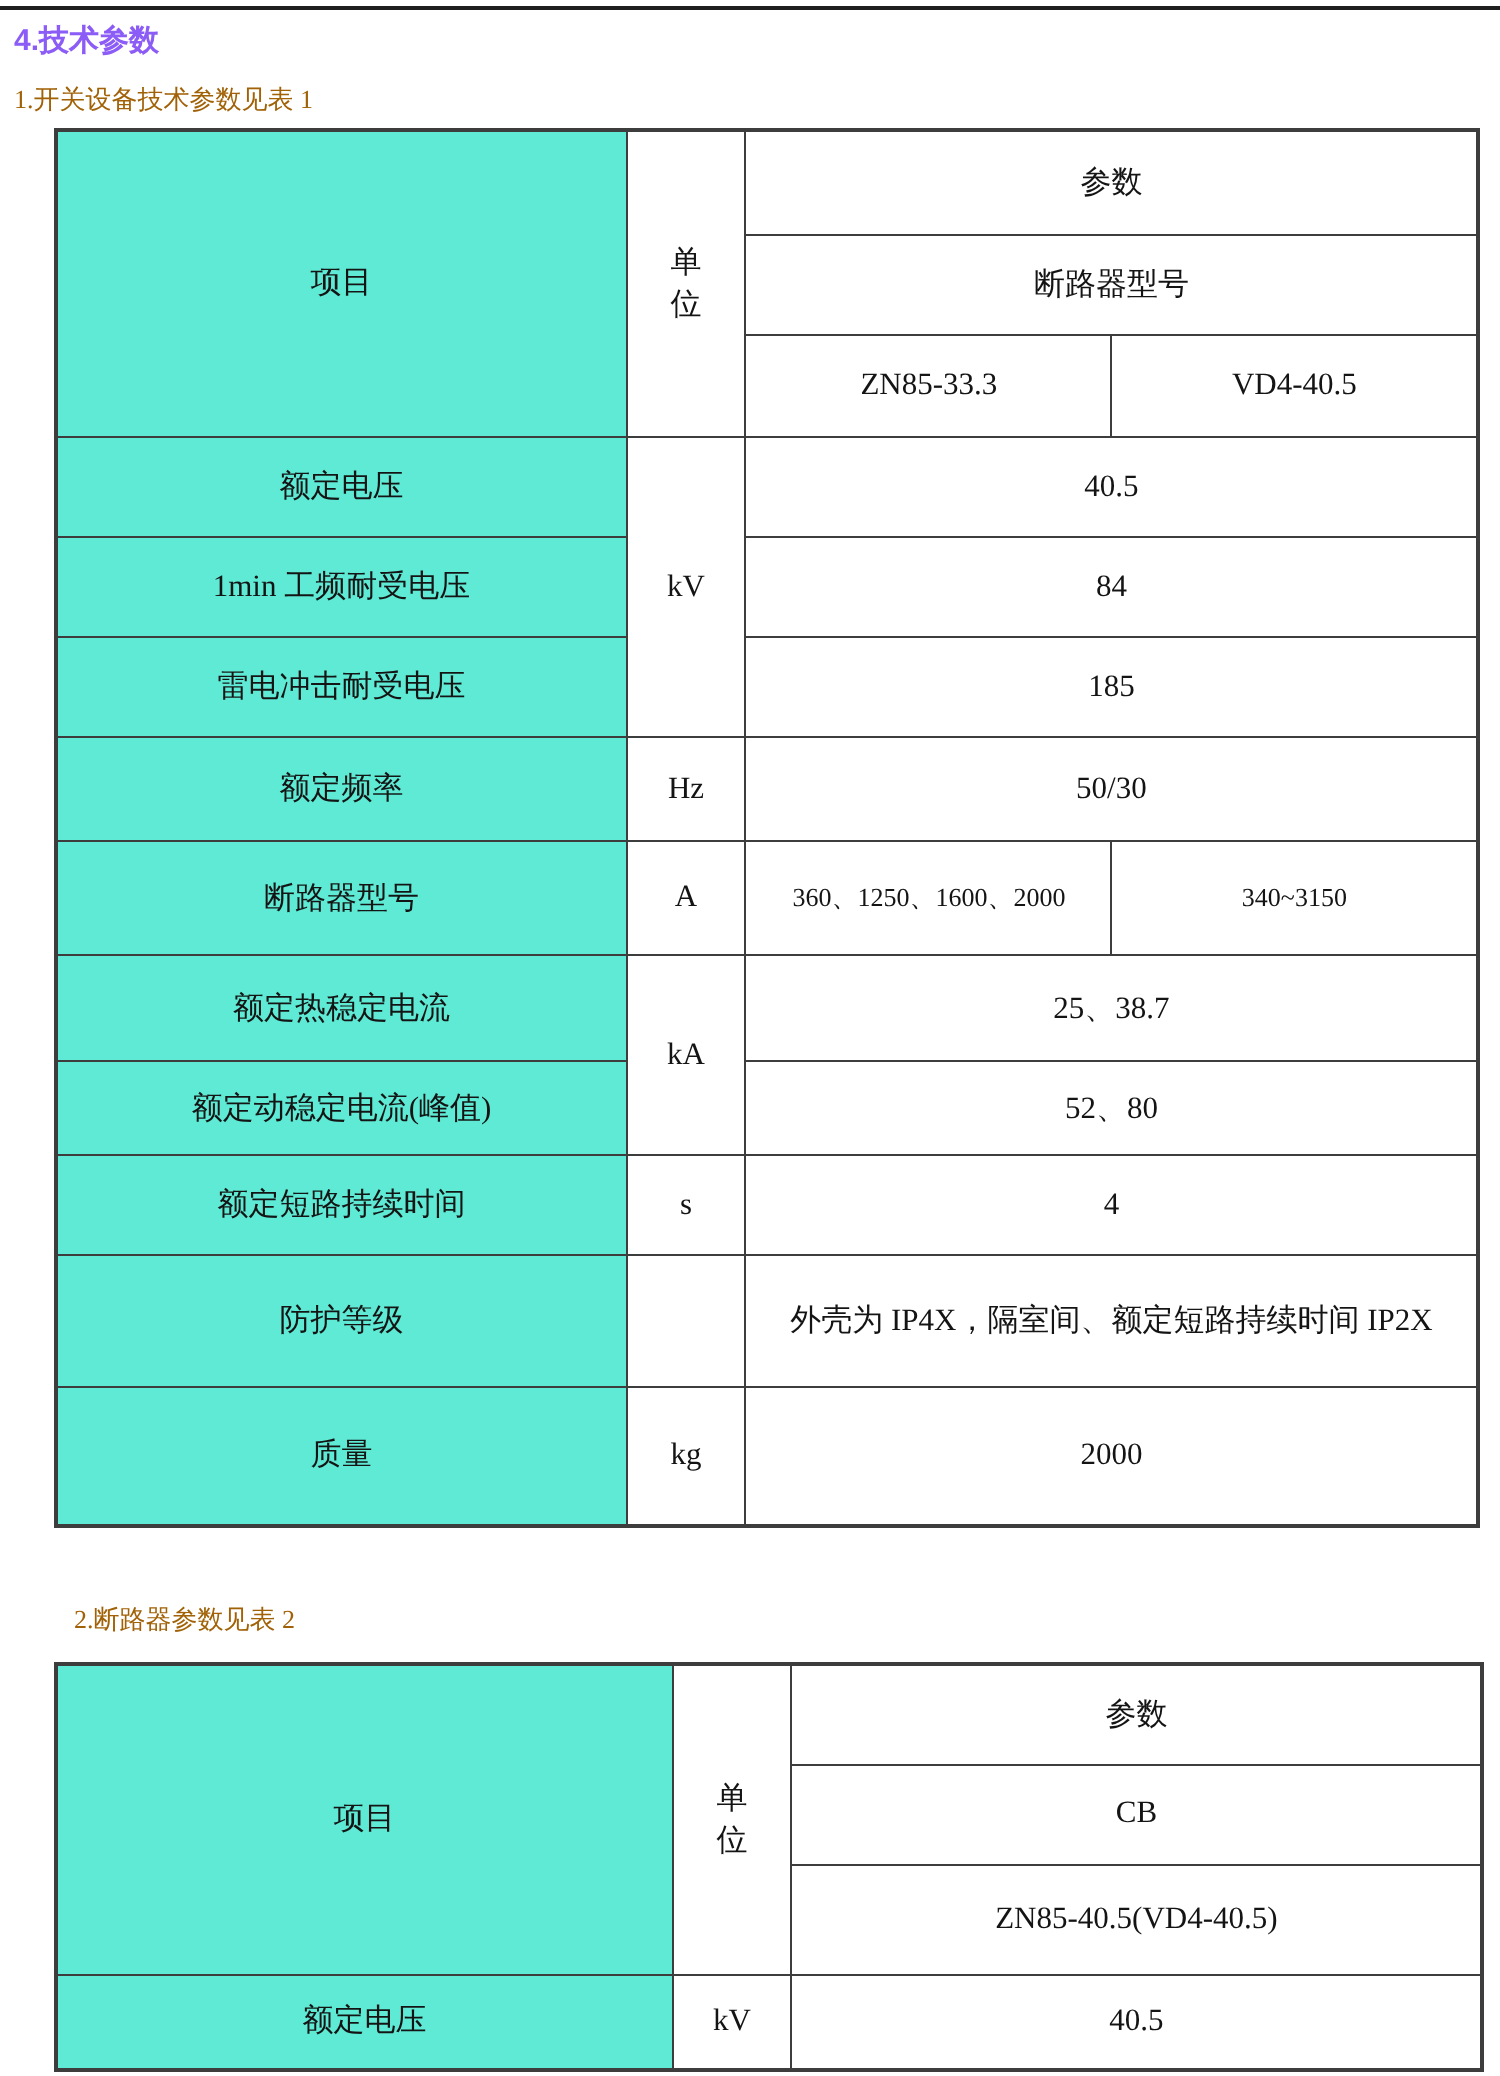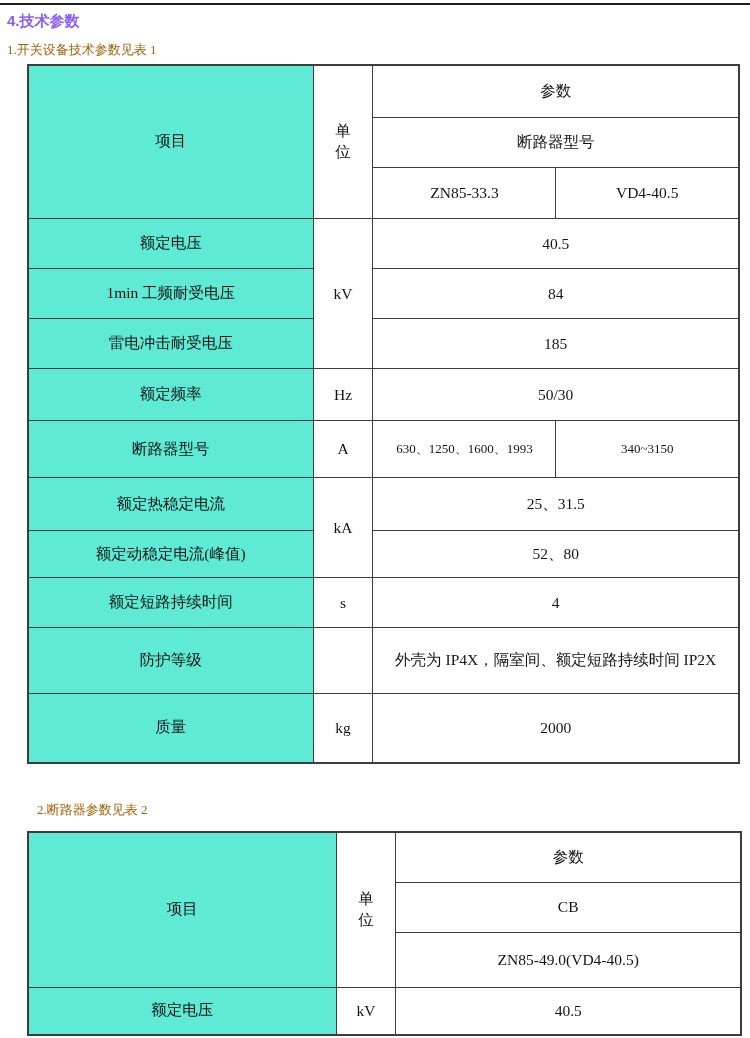--- a/index.html
+++ b/index.html
@@ -98,27 +98,27 @@
     <td colspan="2">185</td>
   </tr>
   <tr style="height:52px">
     <td class="pink">额定频率</td>
     <td>Hz</td>
     <td colspan="2">50/30</td>
   </tr>
   <tr style="height:57px">
     <td class="pink">断路器型号</td>
     <td>A</td>
-    <td class="small">630、1250、1600、1993</td>
+    <td class="small">360、1250、1600、2000</td>
     <td class="small">340~3150</td>
   </tr>
   <tr style="height:53px">
     <td class="pink">额定热稳定电流</td>
     <td rowspan="2">kA</td>
-    <td colspan="2">25、31.5</td>
+    <td colspan="2">25、38.7</td>
   </tr>
   <tr style="height:47px">
     <td class="pink">额定动稳定电流(峰值)</td>
     <td colspan="2">52、80</td>
   </tr>
   <tr style="height:50px">
     <td class="pink">额定短路持续时间</td>
     <td>s</td>
     <td colspan="2">4</td>
   </tr>
@@ -146,21 +146,21 @@
   <tbody>
       <tr style="height:50px">
     <td class="pink" rowspan="3">项目</td>
     <td rowspan="3">单位</td>
     <td>参数</td>
   </tr>
   <tr style="height:50px">
     <td>CB</td>
   </tr>
   <tr style="height:55px">
-    <td>ZN85-49.0(VD4-40.5)</td>
+    <td>ZN85-40.5(VD4-40.5)</td>
   </tr>
   <tr style="height:48px">
     <td class="pink">额定电压</td>
     <td>kV</td>
     <td>40.5</td>
   </tr>
 </tbody>
   </table>
 
 </body></html>

